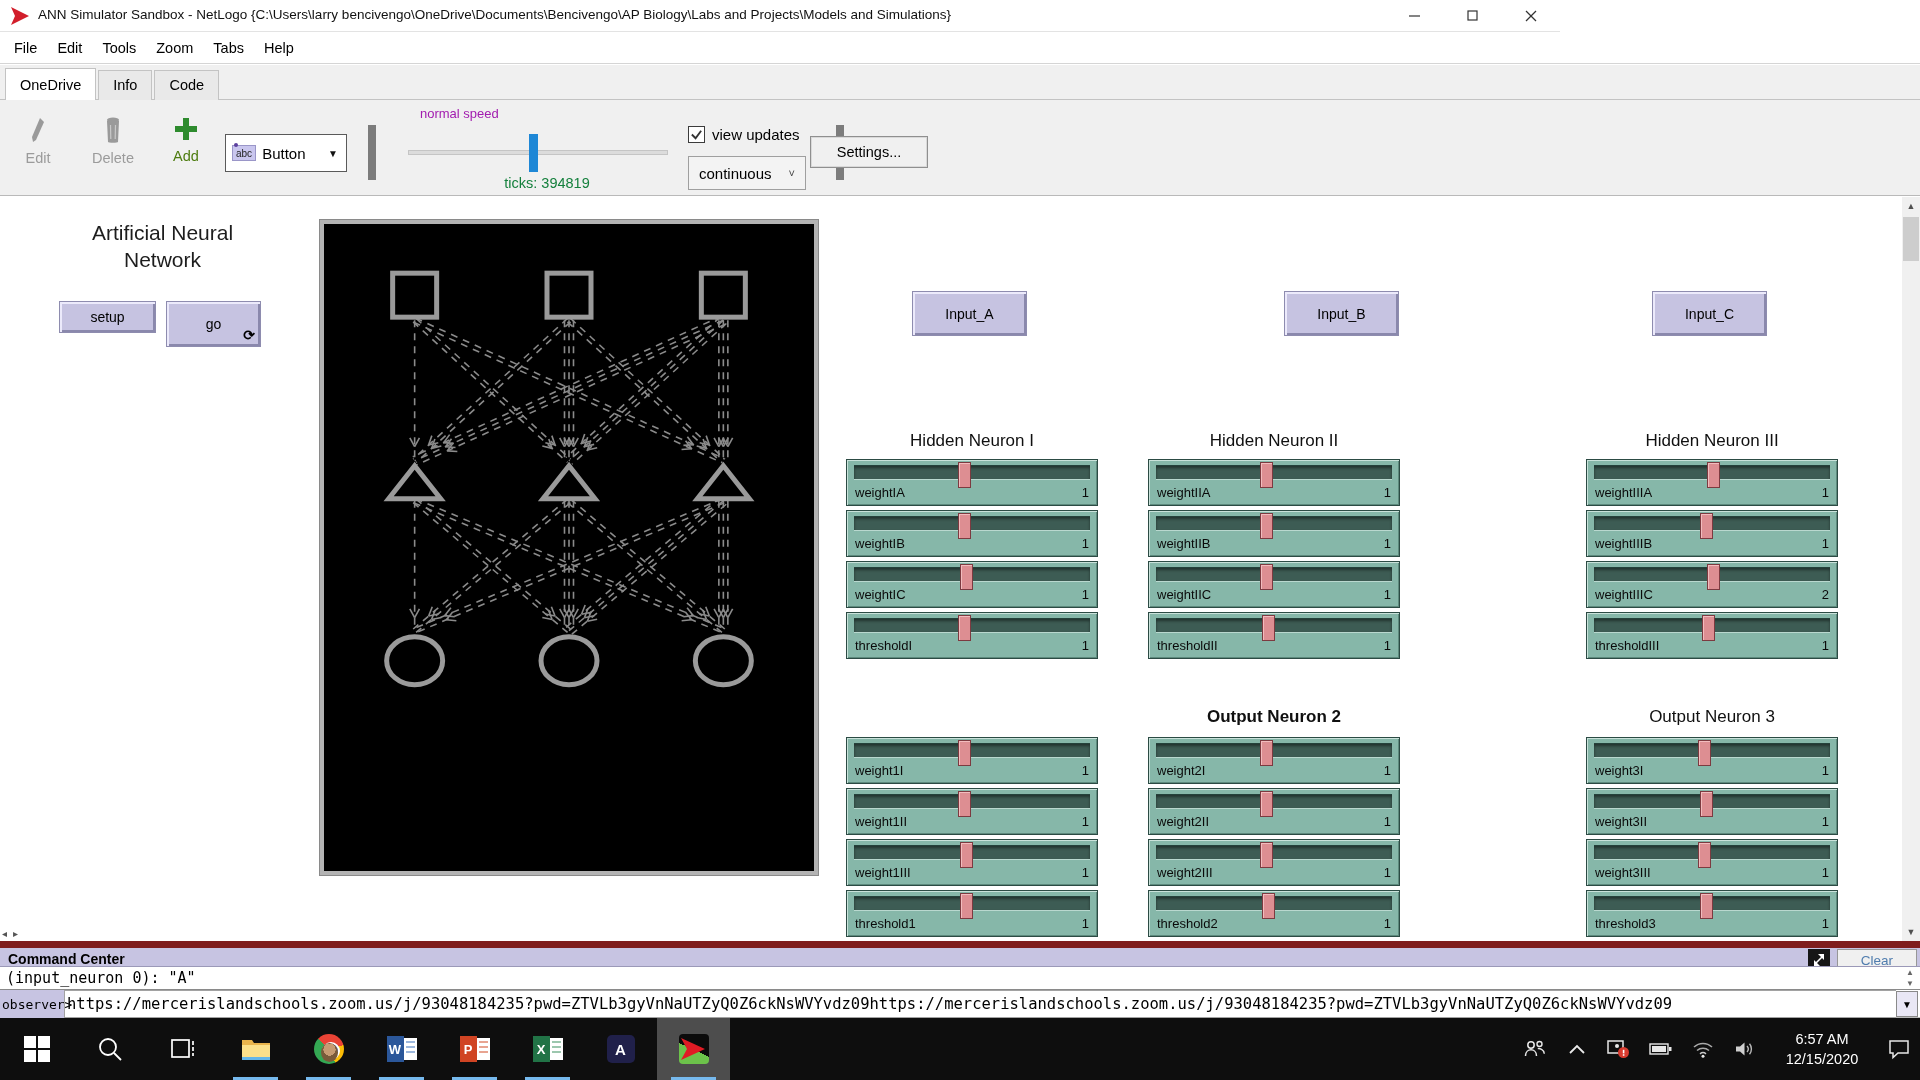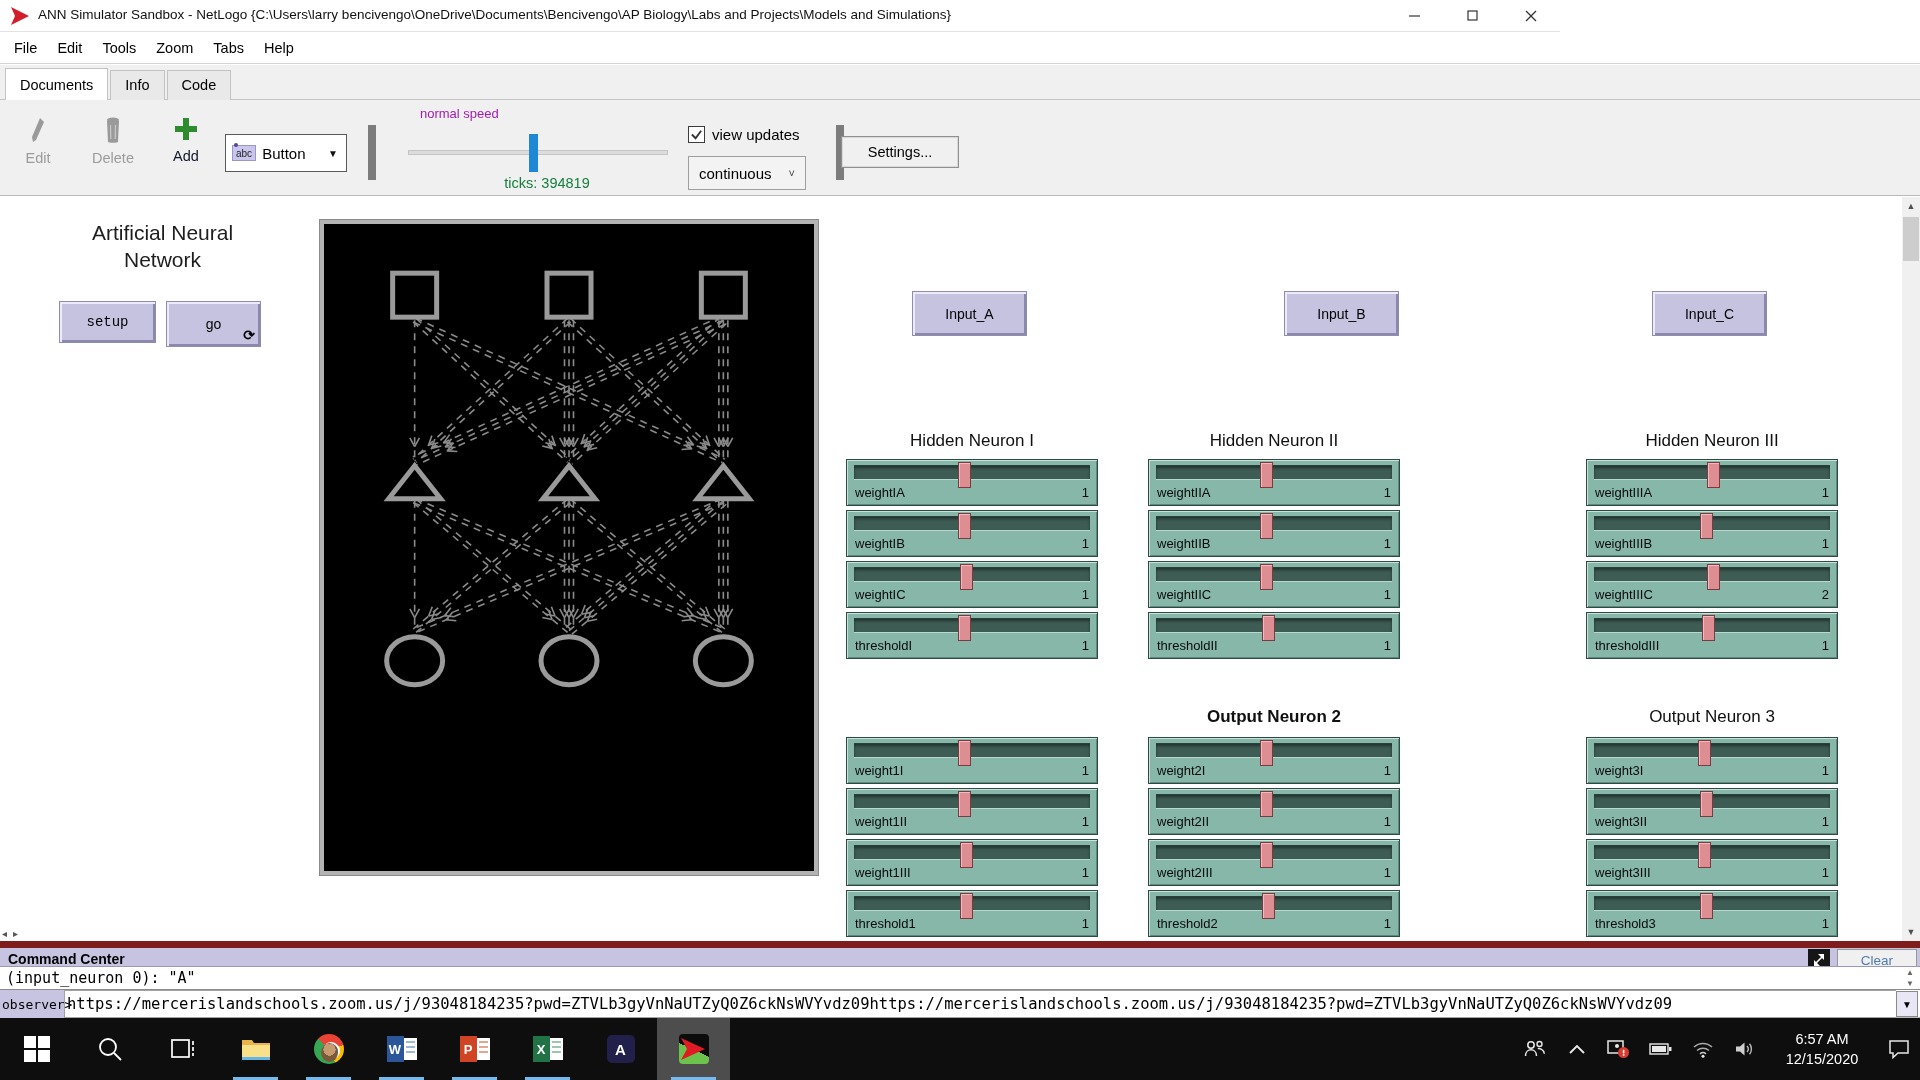--- a/index.html
+++ b/index.html
@@ -21,37 +21,37 @@
   
   .tabrow { position:absolute; left:0; top:65px; width:1920px; height:35px; background:#f0f0f0; border-bottom:1px solid #c3c3c3; display:flex; align-items:flex-end; padding-left:5px; }
   .tab { font-size:14.5px; color:#000; padding:6px 14px 7px 14px; border:1px solid #c3c3c3; border-bottom:none; background:#e9e9e9; margin-right:2px; position:relative; top:1px; }
   .tab.active { background:#fff; padding-top:8px; z-index:2; }
 
   
   .toolbar { position:absolute; left:0; top:100px; width:1920px; height:96px; background:#f0f0f0; border-bottom:1px solid #b9b9b9; }
   .tool-item { position:absolute; text-align:center; font-size:14.5px; }
   .tool-item .tlabel { display:block; margin-top:3px; }
   .tool-disabled { color:#9b9b9b; }
-  .add-label { color:#0f172a; }
+  .add-label { color:#4d7c0f; }
   .widget-select { position:absolute; left:225px; top:34px; width:122px; height:38px; background:#fff; border:1px solid #5a5a5a; display:flex; align-items:center; padding:0 8px 0 6px; }
   .abc-badge { background:#c9c6ee; border:1px solid #9a96c8; font-size:10px; color:#222; padding:3px 3px 1px 3px; line-height:10px; position:relative; }
   .abc-badge:before { content:""; position:absolute; left:1px; top:-3px; width:4px; height:4px; background:#5b3f9e; border-radius:50%; }
   .widget-select .wlabel { font-size:15px; margin-left:6px; flex:1; text-align:left; }
   .widget-select .dd-arrow { font-size:10px; color:#111; }
   .vsep { position:absolute; top:25px; width:8px; height:55px; background:#7c7c7c; }
   .speed-label { position:absolute; left:420px; top:6px; width:234px; text-align:left; font-size:13px; color:#a21caf; }
   .speed-track { position:absolute; left:408px; top:50px; width:260px; height:5px; background:#dcdcdc; border:1px solid #c5c5c5; }
   .speed-handle { position:absolute; left:120px; top:-17px; width:9px; height:38px; background:#1e87d6; }
   .ticks { position:absolute; left:430px; top:75px; width:234px; text-align:center; font-size:14.5px; color:#15803d; }
   .vu-check { position:absolute; left:688px; top:26px; display:flex; align-items:center; }
   .cb-box { width:17px; height:17px; border:1.5px solid #3c3c3c; background:#fff; margin-right:7px; display:inline-flex; align-items:center; justify-content:center; }
   .vu-label { font-size:15px; color:#000; }
   .update-mode { position:absolute; left:688px; top:56px; width:118px; height:34px; background:#f3f3f3; border:1px solid #9f9f9f; display:flex; align-items:center; justify-content:space-between; padding:0 10px; font-size:15px; color:#000; }
   .update-mode .chev { font-size:11px; color:#444; }
-  .settings-btn { position:absolute; left:841px; top:36px; width:118px; height:32px; background:#f0f0f0; border:1px solid #8f8f8f; box-shadow:0 0 0 1px #d9d9d9 inset; font-size:14.5px; color:#000; font-family:"Liberation Sans",sans-serif; }
+  .settings-btn { position:absolute; left:810px; top:36px; width:118px; height:32px; background:#f0f0f0; border:1px solid #8f8f8f; box-shadow:0 0 0 1px #d9d9d9 inset; font-size:14.5px; color:#000; font-family:"Liberation Sans",sans-serif; }
 
   
   .workspace { position:absolute; left:0; top:197px; width:1920px; height:744px; background:#fff; }
   .model-title { position:absolute; left:55px; top:22px; width:215px; text-align:center; font-size:21px; line-height:27px; color:#1d1d1d; }
   .nl-btn { position:absolute; background:#c6c3e1; border:1px solid #8e8caf; box-shadow:inset 2px 2px 0 #eceafb, inset -2px -2px 0 #8a88ac; font-size:14px; color:#000; font-family:"Liberation Sans",sans-serif; }
   .forever-glyph { position:absolute; right:5px; bottom:3px; font-size:14px; font-weight:bold; color:#000; }
   .view-frame { position:absolute; left:320px; top:23px; width:498px; height:655px; background:#000; border:4px solid #b3b3b3; outline:1px solid #8a8a8a; }
   .group-label { position:absolute; width:252px; text-align:center; font-size:17px; color:#101010; }
   .slider-group { position:absolute; width:252px; }
   .nl-slider { position:relative; width:252px; height:47px; background:#86b7a9; border:1px solid #2c4b44; box-shadow:inset 1px 1px 0 #c9e2da, inset -1px -1px 0 #5d8a7d; margin-bottom:4px; }
@@ -128,21 +128,21 @@
   <div class="menubar" id="menubar">
       <span class="menu-item">File</span>
       <span class="menu-item">Edit</span>
       <span class="menu-item">Tools</span>
       <span class="menu-item">Zoom</span>
       <span class="menu-item">Tabs</span>
       <span class="menu-item">Help</span>
     </div>
 
   <div class="tabrow" id="tabrow">
-      <div class="tab active">Documents</div>
+      <div class="tab active">OneDrive</div>
       <div class="tab">Info</div>
       <div class="tab">Code</div>
     </div>
 
   <div class="toolbar">
     <div class="tool-item tool-disabled" style="left:16px; top:16px; width:44px;">
       <svg width="16" height="28" viewBox="0 0 16 28">
           <path d="M10,2 L14,6 L6,24 L3,26 L2,21 Z" fill="#9a9a9a"></path>
         </svg>
       <span class="tlabel">Edit</span>
@@ -188,21 +188,21 @@
     </div>
     <div class="vsep" style="left:836px;"></div>
     <button class="settings-btn">Settings...</button>
   </div>
 
   <div class="workspace">
     <div class="model-title">
       <div>Artificial Neural</div>
       <div>Network</div>
     </div>
-    <button class="nl-btn" style="left:59px; top:104px; width:97px; height:42px;font-family:Liberation Mono, monospace;"><span>setup</span></button>
+    <button class="nl-btn" style="left:59px; top:104px; width:97px; height:32px;"><span>setup</span></button>
     <button class="nl-btn" style="left:166px; top:104px; width:95px; height:46px;"><span>go</span><span class="forever-glyph">⟳</span></button>
     <div class="view-frame">
       <svg id="netsvg" width="490" height="647" viewBox="0 0 490 647">
           <line x1="90.65" y1="96.17" x2="90.65" y2="236.8" stroke="#8b8b8b" stroke-width="1.6" stroke-dasharray="7 6"></line>
           <line x1="90.65" y1="222.737" x2="95.44425538604203" y2="213.96117438109627" stroke="#8b8b8b" stroke-width="1.6"></line>
           <line x1="90.65" y1="222.737" x2="85.85574461395798" y2="213.96117438109627" stroke="#8b8b8b" stroke-width="1.6"></line>
           <line x1="92.16535249141334" y1="94.50680824113171" x2="246.51535249141332" y2="235.13680824113172" stroke="#8b8b8b" stroke-width="1.6" stroke-dasharray="7 6"></line>
           <line x1="231.0803524914133" y1="221.0738082411317" x2="227.8221773790065" y2="211.61948145722513" stroke="#8b8b8b" stroke-width="1.6"></line>
           <line x1="231.0803524914133" y1="221.0738082411317" x2="221.36441129570818" y2="218.70727349986961" stroke="#8b8b8b" stroke-width="1.6"></line>
           <line x1="89.13464750858667" y1="97.8331917588683" x2="243.48464750858668" y2="238.4631917588683" stroke="#8b8b8b" stroke-width="1.6" stroke-dasharray="7 6"></line>

